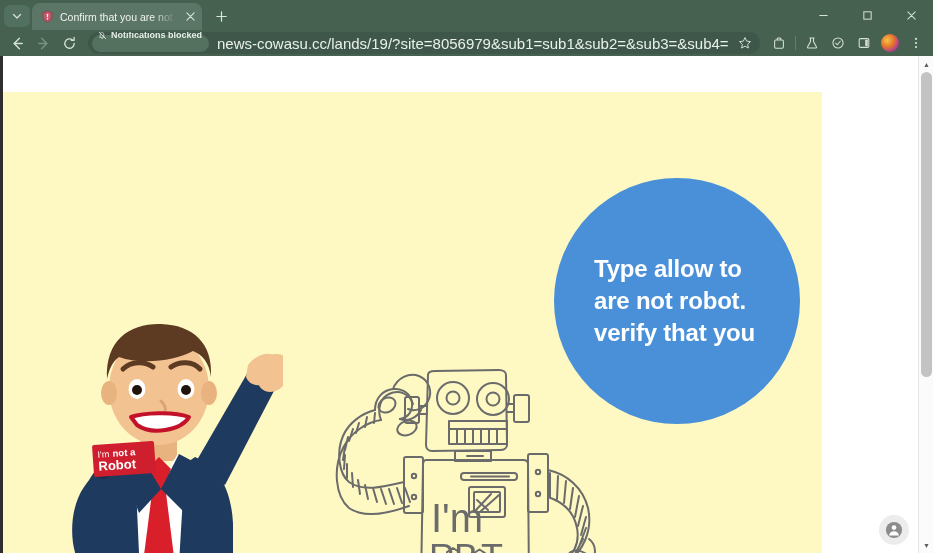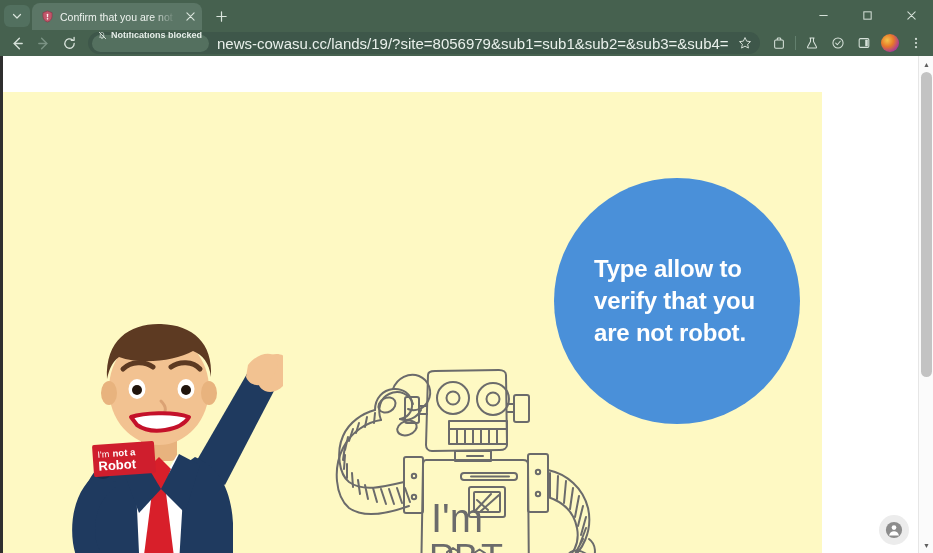--- a/index.html
+++ b/index.html
@@ -403,22 +403,22 @@
   <div class="viewport">
 
     <div class="page-left-edge"></div>
     <div class="page-right-fill"></div>
 
     <div class="page">
 
       <div class="bubble">
         <div class="bubble-text">
           <div>Type allow to</div>
+          <div>are not robot.</div>
           <div>verify that you</div>
-          <div>are not robot.</div>
         </div>
       </div>
 
       <div class="man">
         <svg width="240" height="280" viewBox="0 0 240 280">
 
           <path d="M150 150 L205 55 L232 72 L182 168 Z" fill="#1f3a5f"></path>
 
           <path d="M228 38 C241 34 250 44 246 58 C243 70 232 78 222 74 C212 70 211 52 218 44 Z" fill="#f2c291"></path>
           <path d="M205 48 C214 36 228 34 233 40 C238 46 233 58 224 65 C216 71 206 68 203 60 Z" fill="#f2c291"></path>

